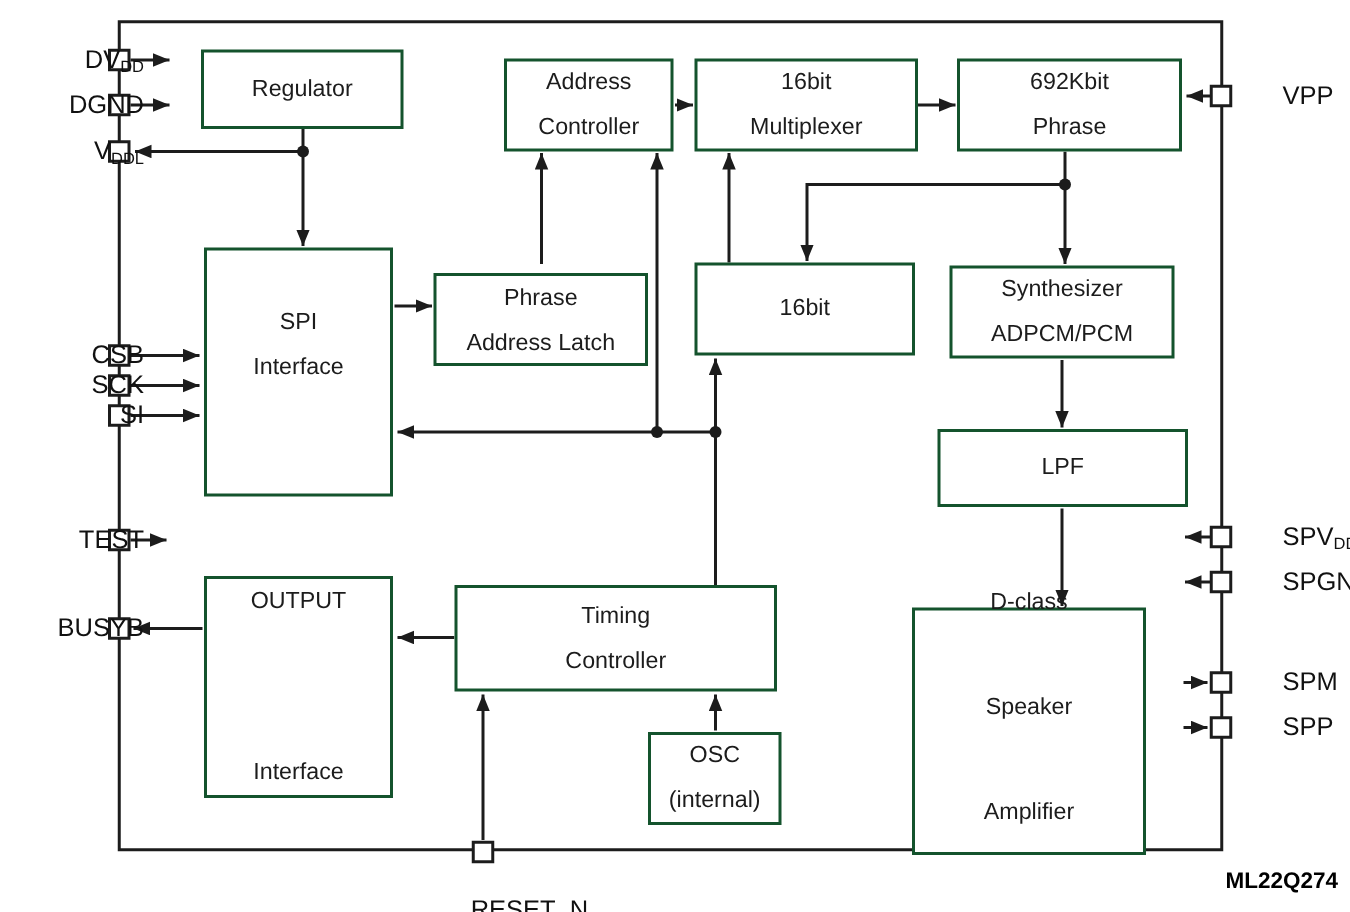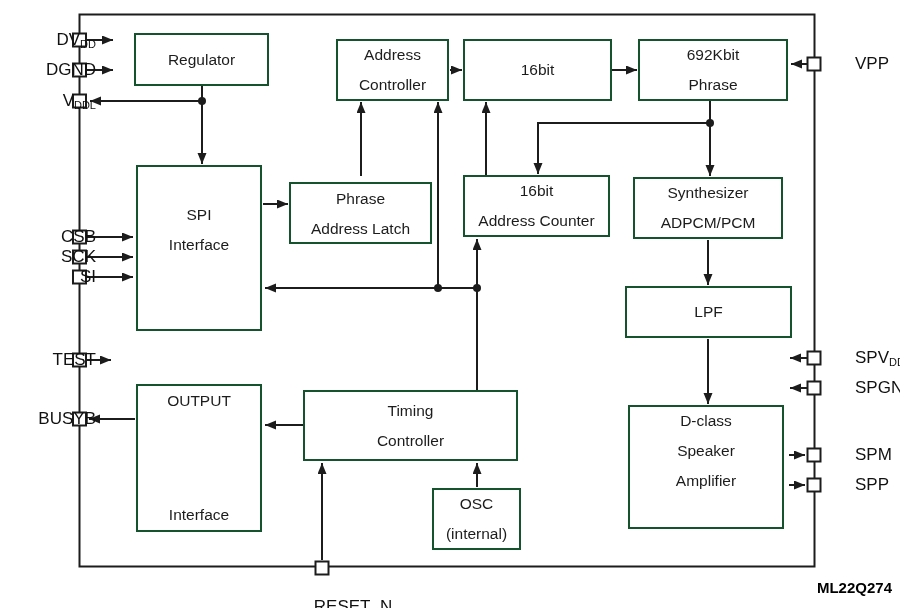--- a/index.html
+++ b/index.html
@@ -128,40 +128,40 @@
     <span>Regulator</span>
   </div>
 
   <div class="block" style="left:336px; top:39px; width:113px; height:62px;">
     <span>Address</span>
     <span>Controller</span>
   </div>
 
   <div class="block" style="left:463px; top:39px; width:149px; height:62px;">
     <span>16bit</span>
+    <span>Multiplexer</span>
   </div>
 
   <div class="block" style="left:638px; top:39px; width:150px; height:62px;">
     <span>692Kbit</span>
     <span>Phrase</span>
   </div>
 
   <div class="block lift-2" style="left:136px; top:165px; width:126px; height:166px;">
     <span>SPI</span>
     <span>Interface</span>
   </div>
 
   <div class="block" style="left:289px; top:182px; width:143px; height:62px;justify-content:space-between;">
     <span>Phrase</span>
     <span>Address Latch</span>
   </div>
 
   <div class="block" style="left:463px; top:175px; width:147px; height:62px;">
     <span>16bit</span>
-    <span>Address Counter</span>
   </div>
 
   <div class="block" style="left:633px; top:177px; width:150px; height:62px;">
     <span>Synthesizer</span>
     <span>ADPCM/PCM</span>
   </div>
 
   <div class="block" style="left:625px; top:286px; width:167px; height:52px;">
     <span>LPF</span>
   </div>
@@ -174,21 +174,21 @@
   <div class="block" style="left:303px; top:390px; width:215px; height:71px;">
     <span>Timing</span>
     <span>Controller</span>
   </div>
 
   <div class="block" style="left:432px; top:488px; width:89px; height:62px;">
     <span>OSC</span>
     <span>(internal)</span>
   </div>
 
-  <div class="block lift-3" style="left:628px; top:405px; width:156px; height:124px;">
+  <div class="block lift-3" style="left:608px; top:405px; width:156px; height:165px;gap:40px;">
     <span>D-class</span>
     <span>Speaker</span>
     <span>Amplifier</span>
   </div>
 
   <div class="pin-label left-side" style="left:0; top:29px; width:68px;">
     <span>DV</span><span class="subscript">DD</span>
   </div>
   <div class="pin-label left-side" style="left:0; top:59px; width:68px;">
     <span>DGND</span>

